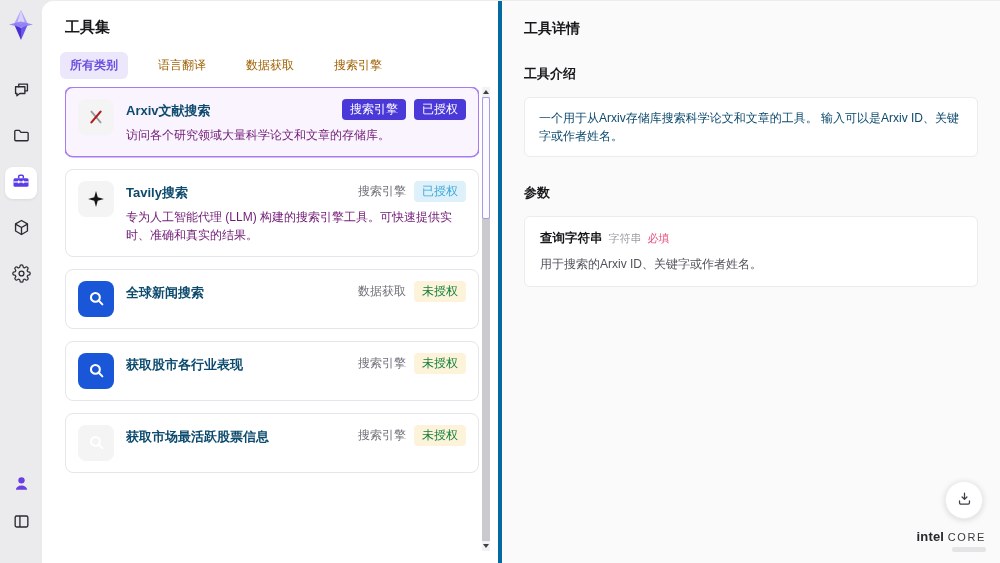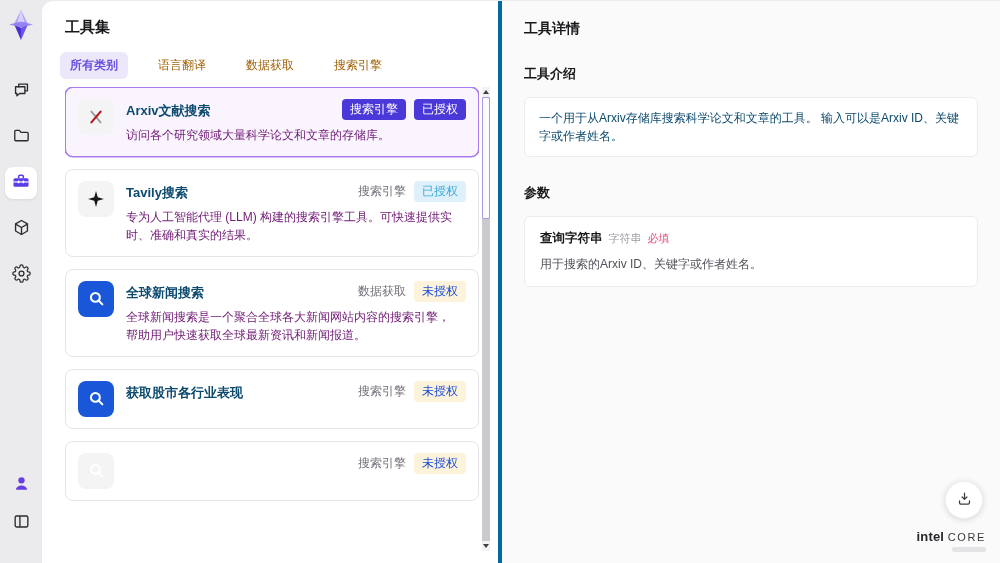--- a/index.html
+++ b/index.html
@@ -37,21 +37,21 @@
   .card-icon.icon-search-blue { background:#1957d8; }
   .card-body { flex:1; min-width:0; }
   .card-title { font-size:13px; font-weight:bold; color:#0c4a6e; margin:3px 0 6px; }
   .card-desc { font-size:12px; color:#701a75; line-height:1.55; max-width:288px; }
   .card.wide-desc .card-desc { max-width:335px; }
   .badges { position:absolute; top:11px; right:12px; display:flex; align-items:center; gap:8px; }
   .badge { font-size:12px; padding:3px 8px; border-radius:4px; line-height:1.25; white-space:nowrap; }
   .badge.accent { background:#4b38d8; color:#ffffff; }
   .cat-plain { font-size:12px; color:#71717a; white-space:nowrap; }
   .badge.auth { background:#def1fa; color:#3ea9da; }
-  .badge.unauth { background:#fcf3da; color:#1d4ed8; }
+  .badge.unauth { background:#fcf3da; color:#15803d; }
 
   
   .scrollbar { position:absolute; right:8px; top:86px; bottom:12px; width:8px;
     display:flex; flex-direction:column; }
   .sb-btn { height:10px; background:#f2f2f4; display:flex; align-items:center; justify-content:center; flex:0 0 auto; cursor:pointer; }
   .sb-tri-up { width:0; height:0; border-left:3px solid transparent; border-right:3px solid transparent; border-bottom:4px solid #3f3f46; }
   .sb-tri-down { width:0; height:0; border-left:3px solid transparent; border-right:3px solid transparent; border-top:4px solid #3f3f46; }
   .sb-track { flex:1; background:#c9c9ce; position:relative; }
   .sb-thumb { position:absolute; left:0; top:0; width:100%; height:122px;
     background:#fcfbff; border:1px solid #a99ae8; border-radius:2px; cursor:pointer; }
@@ -205,21 +205,20 @@
 
   <div class="card wide-desc">
     <div class="card-icon icon-search-blue">
               <svg width="19" height="19" viewBox="0 0 24 24" fill="none" stroke="#ffffff" stroke-width="2.6" stroke-linecap="round">
                 <circle cx="10.6" cy="10.6" r="5.6"></circle>
                 <line x1="14.9" y1="14.9" x2="19.4" y2="19.4"></line>
               </svg>
             </div>
     <div class="card-body">
       <div class="card-title">全球新闻搜索</div>
-      <div class="card-desc">全球新闻搜索是一个聚合全球各大新闻网站内容的搜索引擎，帮助用户快速获取全球最新资讯和新闻报道。</div>
     </div>
     <div class="badges">
       <span class="cat-plain card-category">数据获取</span>
       <span class="badge card-auth unauth">未授权</span>
     </div>
   </div>
 
   <div class="card wide-desc">
     <div class="card-icon icon-search-blue">
               <svg width="19" height="19" viewBox="0 0 24 24" fill="none" stroke="#ffffff" stroke-width="2.6" stroke-linecap="round">
@@ -237,20 +236,21 @@
   </div>
 
   <div class="card wide-desc">
     <div class="card-icon icon-newspaper-search">
               <svg width="19" height="19" viewBox="0 0 24 24" fill="none" stroke="#ffffff" stroke-width="2.6" stroke-linecap="round">
                 <circle cx="10.6" cy="10.6" r="5.6"></circle>
                 <line x1="14.9" y1="14.9" x2="19.4" y2="19.4"></line>
               </svg>
             </div>
     <div class="card-body">
+      <div class="card-title">获取市场最活跃股票信息</div>
     </div>
     <div class="badges">
       <span class="cat-plain card-category">搜索引擎</span>
       <span class="badge card-auth unauth">未授权</span>
     </div>
   </div>
 
 </div>
 
       <div class="scrollbar">

